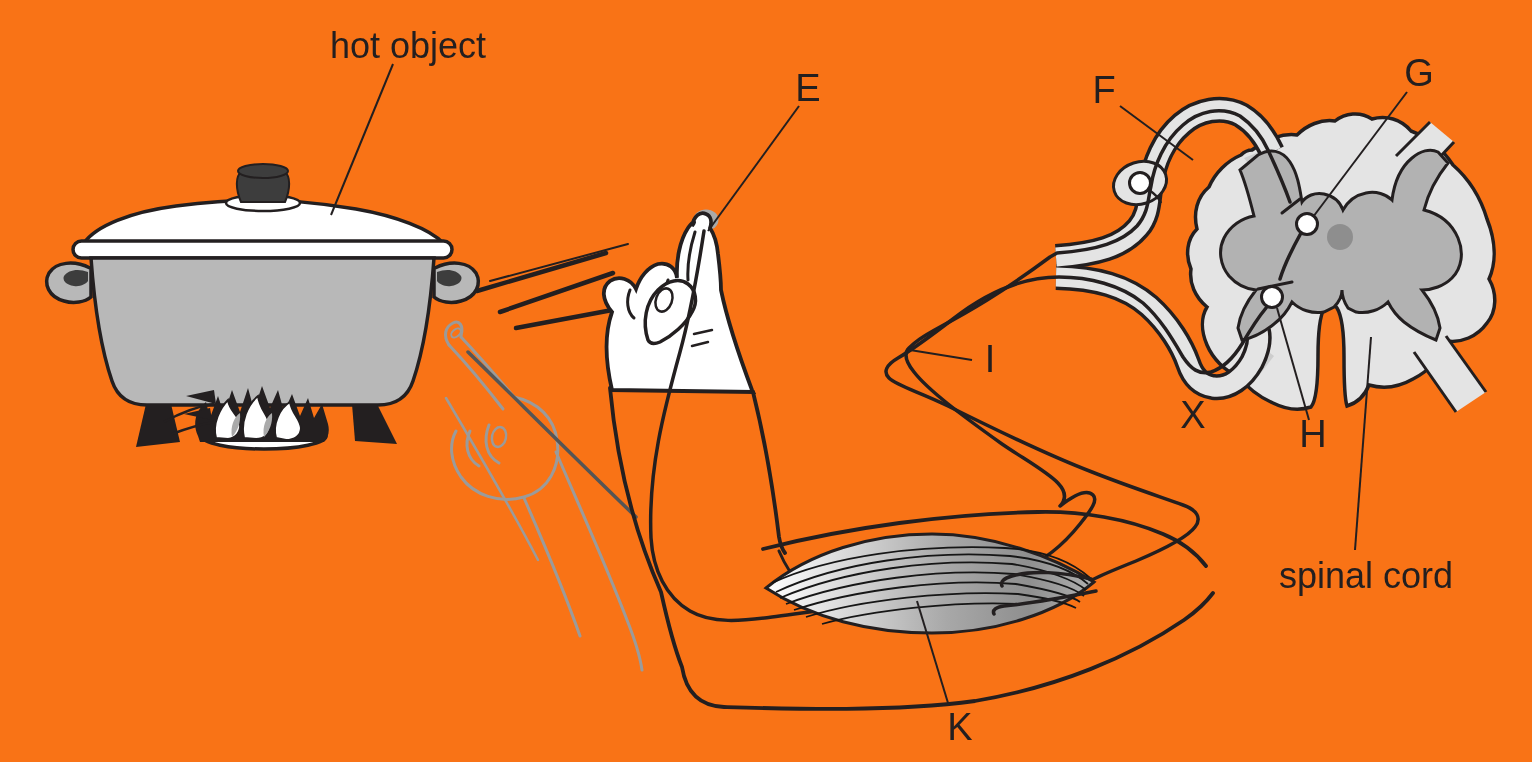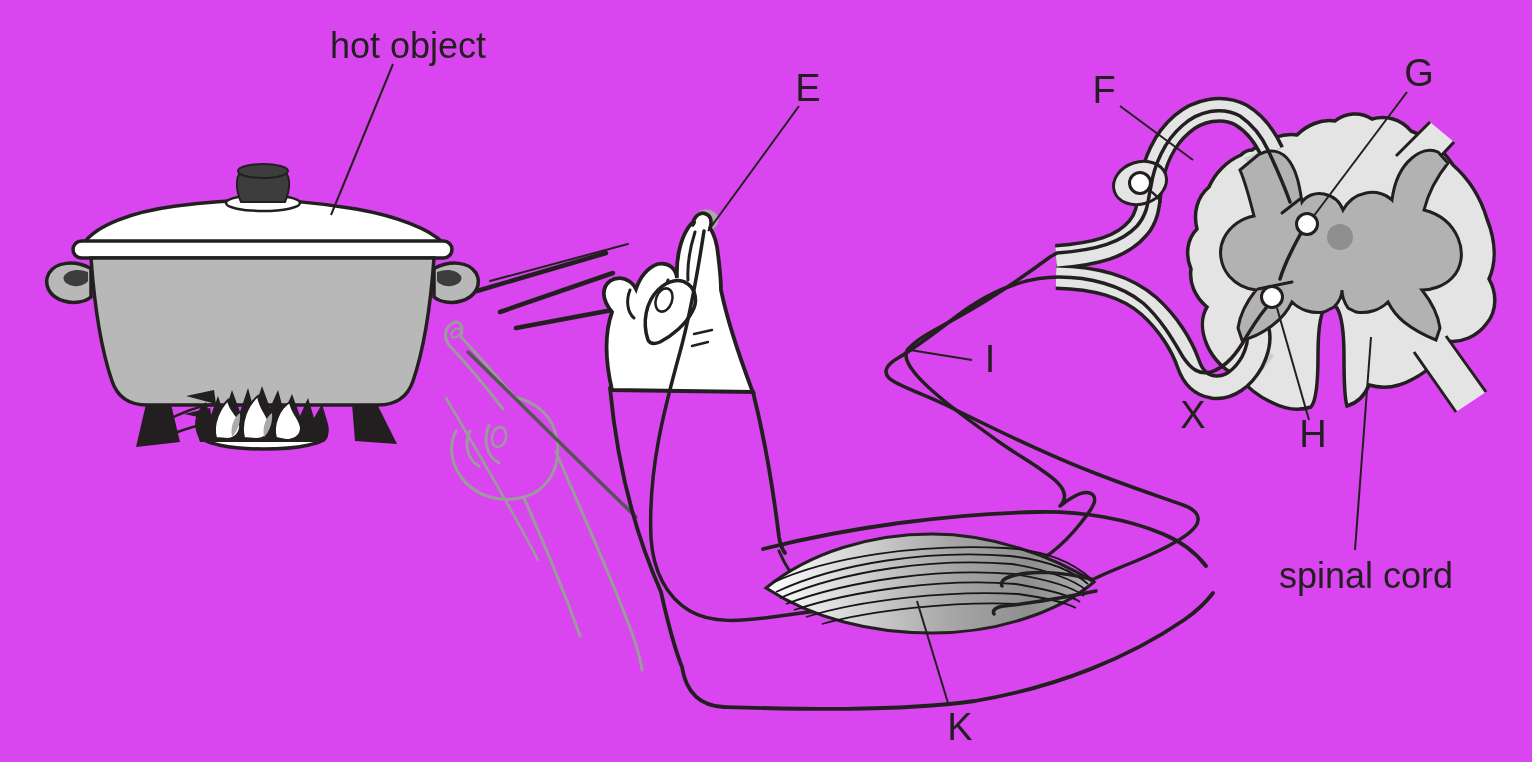--- a/index.html
+++ b/index.html
@@ -1,19 +1,19 @@
 <!DOCTYPE html>
 <html><head>
 <meta charset="utf-8">
 <style>
   html,body{margin:0;padding:0;background:#ffffff;}
   .canvas{
     position:relative;
     width:1532px;height:762px;
-    background:#d946ef;
+    background:#f97316;
     font-family:"Liberation Sans", sans-serif;
     overflow:hidden;
     text-decoration:underline;
   }
   svg{position:absolute;left:0;top:0;}
   text.diagram-label{
     font-family:"Liberation Sans", sans-serif;
     fill:#231f20;
   }
   .word-label{font-size:36px;}

